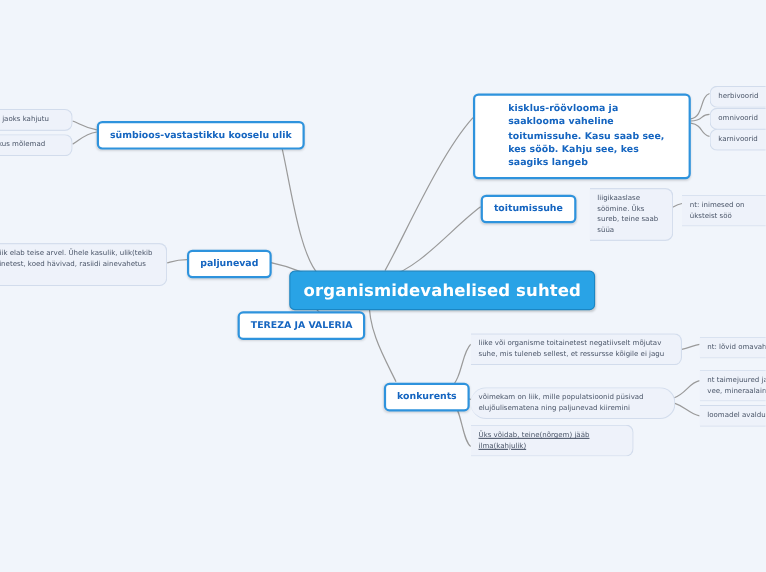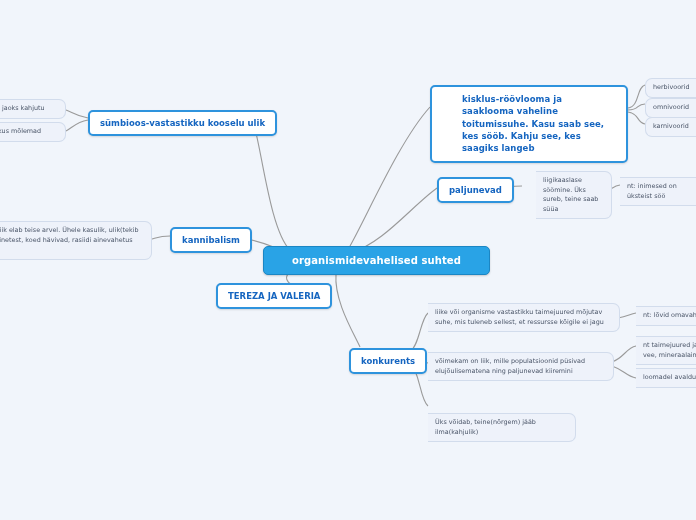--- a/index.html
+++ b/index.html
@@ -31,22 +31,22 @@
     position: absolute;
     box-sizing: border-box;
   }
   
   .root {
     background: #29a3e6;
     border: 1px solid #1b86c4;
     border-radius: 5px;
     color: #ffffff;
     font-weight: bold;
-    font-size: 10px;
-    padding: 8px 28px;
+    font-size: 15px;
+    padding: 8px 12px;
     white-space: nowrap;
     letter-spacing: 0.1px;
     box-shadow: 0 1px 2px rgba(0,0,0,0.18);
   }
   
   .branch {
     background: #ffffff;
     border: 2px solid #2e93dd;
     border-radius: 5px;
     color: #1565c0;
@@ -154,64 +154,64 @@
 
   <div class="node leaf l-round" style="left:645px; top:98px; width:62px;">
     <span class="leaf-text">omnivoorid</span>
   </div>
 
   <div class="node leaf l-round" style="left:645px; top:117px; width:62px;">
     <span class="leaf-text">karnivoorid</span>
   </div>
 
   <div class="node branch" style="left:437px; top:177px;">
-    <span>paljunevad</span>
+    <span>toitumissuhe</span>
   </div>
 
   <div class="node leaf r-round" style="left:536px; top:171px; width:76px;">
     <span class="leaf-text">liigikaaslase söömine. Üks sureb, teine saab süüa</span>
   </div>
 
   <div class="node leaf r-round" style="left:620px; top:177px; width:90px;">
     <span class="leaf-text">nt: inimesed on üksteist söö</span>
   </div>
 
   <div class="node branch" style="left:170px; top:227px;">
-    <span>kannibalism</span>
+    <span>paljunevad</span>
   </div>
 
   <div class="node leaf r-round" style="left:-48px; top:221px; width:200px;">
     <span class="leaf-text">rm, kus üks liik elab teise arvel. Ühele kasulik, ulik(tekib puudus toitainetest, koed hävivad, rasiidi ainevahetus jääkidega)</span>
   </div>
 
   <div class="node branch" style="left:349px; top:348px;">
     <span>konkurents</span>
   </div>
 
   <div class="node branch" style="left:216px; top:283px;">
     <span>TEREZA JA VALERIA</span>
   </div>
 
   <div class="node leaf r-round" style="left:428px; top:303px; width:192px;">
-    <span class="leaf-text">liike või organisme vastastikku taimejuured mõjutav suhe, mis tuleneb sellest, et ressursse kõigile ei jagu</span>
+    <span class="leaf-text">liike või organisme toitainetest negatiivselt mõjutav suhe, mis tuleneb sellest, et ressursse kõigile ei jagu</span>
   </div>
 
   <div class="node leaf r-round" style="left:636px; top:306px; width:80px;">
     <span class="leaf-text">nt: lõvid omavahel</span>
   </div>
 
-  <div class="node leaf r-round" style="left:428px; top:352px; width:186px;">
+  <div class="node leaf r-round" style="left:428px; top:352px; width:186px;border-radius:14px;">
     <span class="leaf-text">võimekam on liik, mille populatsioonid püsivad elujõulisematena ning paljunevad kiiremini</span>
   </div>
 
   <div class="node leaf r-round" style="left:636px; top:336px; width:84px;">
     <span class="leaf-text">nt taimejuured ja k vee, mineraalainet</span>
   </div>
 
   <div class="node leaf r-round" style="left:636px; top:368px; width:84px;">
     <span class="leaf-text">loomadel avaldus t</span>
   </div>
 
-  <div class="node leaf r-round" style="left:428px; top:413px; width:148px;">
+  <div class="node leaf r-round" style="left:428px; top:386px; width:148px;text-decoration:underline;">
     <span class="leaf-text">Üks võidab, teine(nõrgem) jääb ilma(kahjulik)</span>
   </div>
 
 </div>
 
 </body></html>

